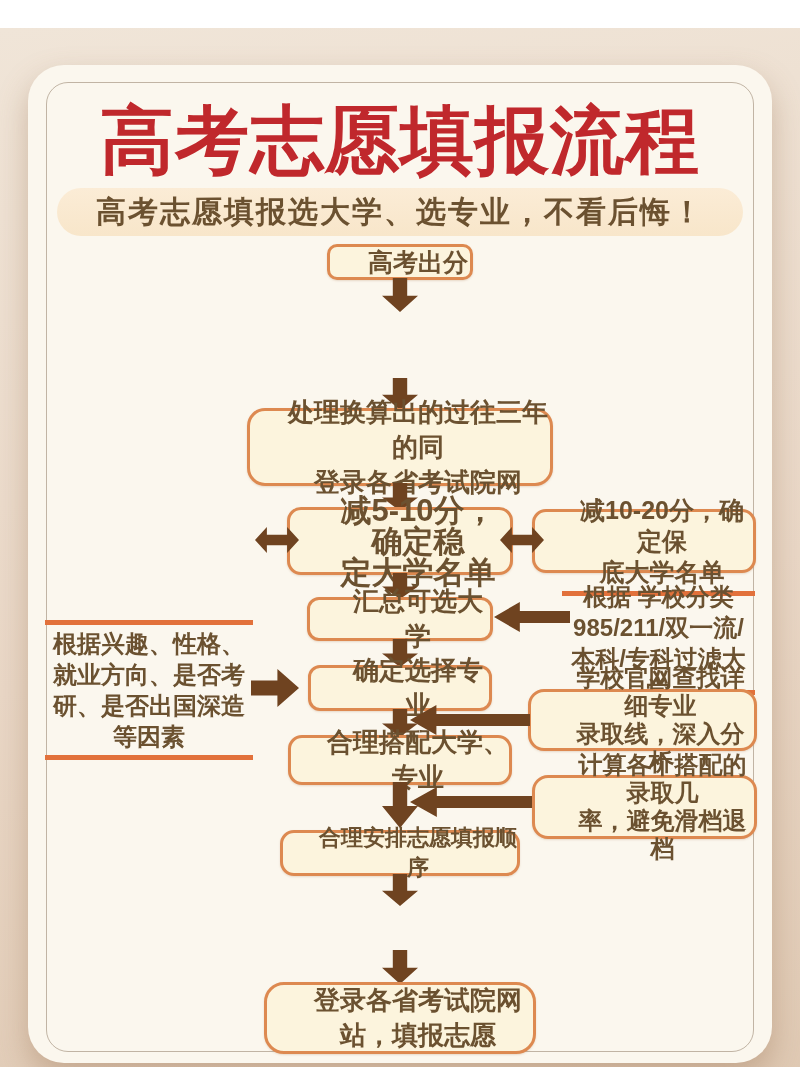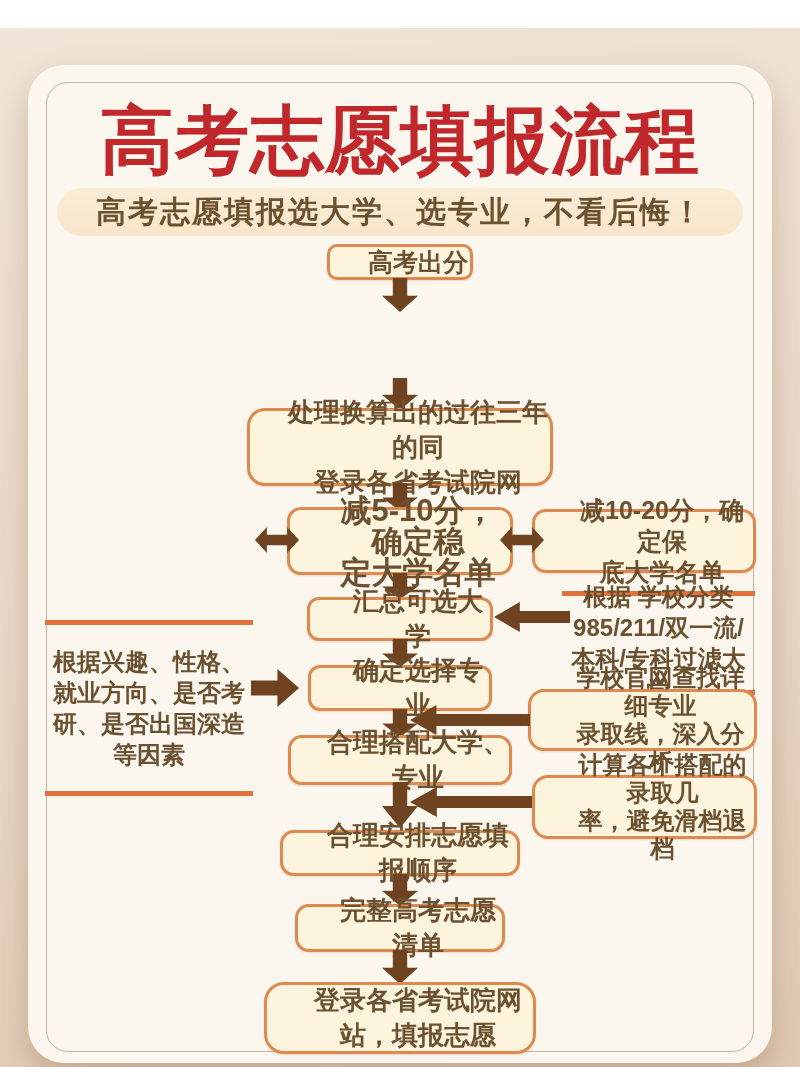--- a/index.html
+++ b/index.html
@@ -71,39 +71,38 @@
   <div class="box" style="left:307px;top:569px;width:186px;height:44px;border-radius:12px;font-size:26px;">汇总可选大学</div>
 
   <div class="note" style="left:562px;top:563px;width:193px;height:104px;font-size:24px;line-height:31px;">根据 学校分类
 985/211/双一流/
 本科/专科过滤大学</div>
   <div class="arr left-a" style="left:494px;top:574px;width:76px;height:30px;"></div>
 
   <div class="arr down" style="left:382px;top:611px;width:36px;height:28px;"></div>
   <div class="box" style="left:308px;top:637px;width:184px;height:46px;border-radius:12px;font-size:26px;">确定选择专业</div>
 
-  <div class="note" style="left:45px;top:592px;width:208px;height:176px;font-size:24px;line-height:31px;">根据兴趣、性格、
+  <div class="note" style="left:45px;top:592px;width:208px;height:140px;font-size:24px;line-height:31px;">根据兴趣、性格、
 就业方向、是否考
 研、是否出国深造
 等因素</div>
   <div class="arr right-b" style="left:251px;top:641px;width:48px;height:38px;"></div>
 
   <div class="arr down" style="left:382px;top:681px;width:36px;height:28px;"></div>
   <div class="box" style="left:528px;top:661px;width:229px;height:62px;border-radius:16px;font-size:24px;line-height:28px;">学校官网查找详细专业
 录取线，深入分析</div>
   <div class="arr left-c" style="left:410px;top:677px;width:120px;height:30px;"></div>
 
   <div class="box" style="left:288px;top:707px;width:224px;height:50px;border-radius:14px;font-size:26px;">合理搭配大学、专业</div>
 
   <div class="arr down" style="left:382px;top:754px;width:36px;height:46px;"></div>
   <div class="box" style="left:532px;top:747px;width:225px;height:64px;border-radius:16px;font-size:24px;line-height:28px;">计算各个搭配的录取几
 率，避免滑档退档</div>
   <div class="arr left-c" style="left:410px;top:759px;width:122px;height:30px;"></div>
 
-  <div class="box" style="left:280px;top:802px;width:240px;height:46px;border-radius:14px;font-size:26px;text-align:center;">合理安排志愿填报顺序</div>
+  <div class="box" style="left:280px;top:802px;width:240px;height:46px;border-radius:14px;font-size:22px;text-align:center;">合理安排志愿填报顺序</div>
   <div class="arr down" style="left:382px;top:846px;width:36px;height:32px;"></div>
 
-  <div class="box" style="left:295px;top:876px;width:210px;height:48px;border-radius:14px;font-size:26px;">完整高考志愿清单</div>
   <div class="arr down" style="left:382px;top:922px;width:36px;height:34px;"></div>
 
   <div class="box" style="left:264px;top:954px;width:272px;height:72px;border-radius:20px;font-size:26px;line-height:35px;">登录各省考试院网
 站，填报志愿</div>
 </div>
 
 </body></html>

